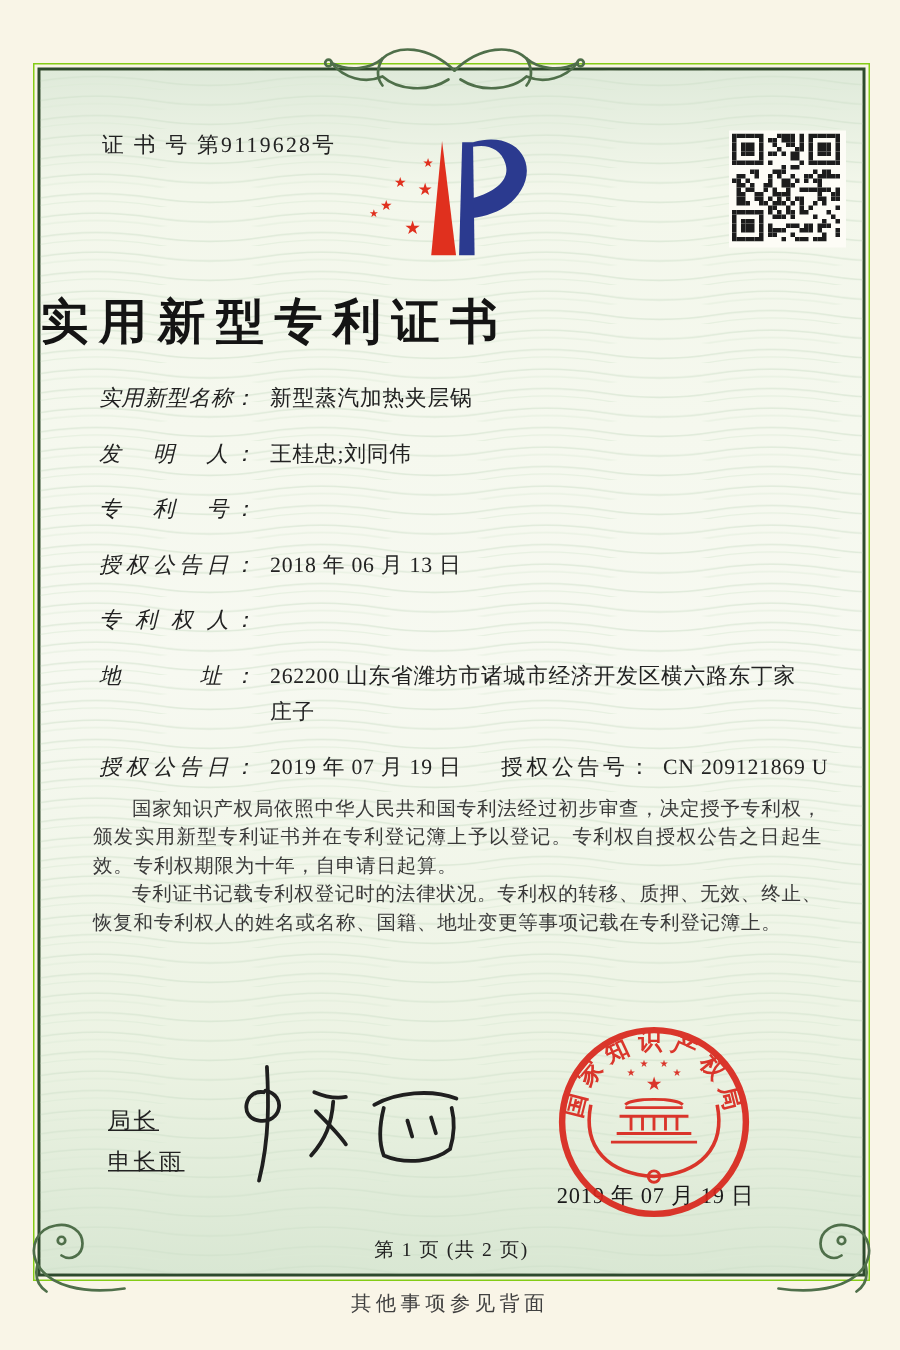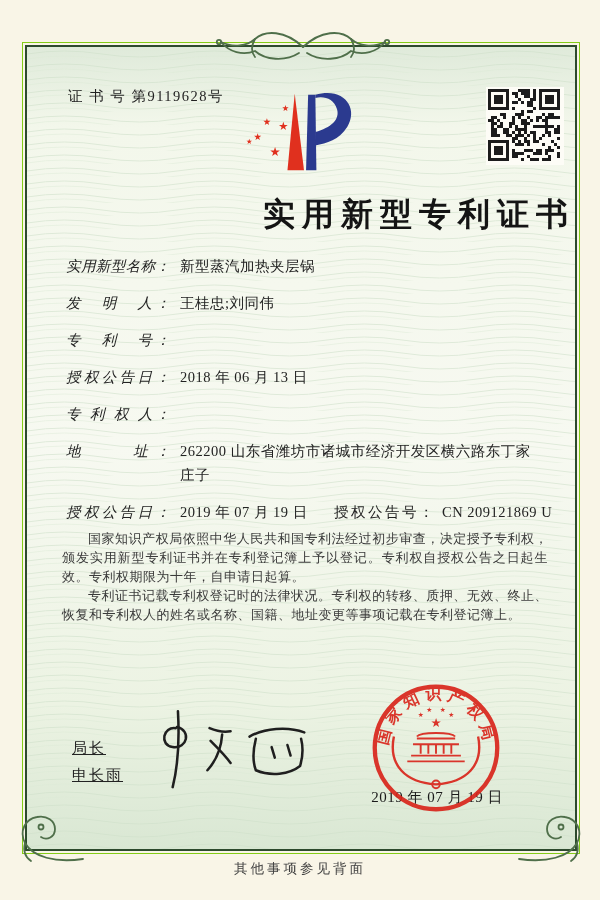--- a/index.html
+++ b/index.html
@@ -10,21 +10,21 @@
   .frame-inner{position:relative;width:100%;height:100%;box-sizing:border-box;
          border:2px solid #2d4a2d;
          background:linear-gradient(180deg,#dfeada 0%,#f3f7eb 10%,#f7f9f1 50%,#ecf3e3 82%,#d9e7d3 100%);}
   svg.waves{position:absolute;left:0;top:0;width:100%;height:100%;z-index:0;}
   .content{position:absolute;left:0;top:0;width:100%;height:100%;z-index:2;}
 
   .cert-no{position:absolute;left:41px;top:40px;font-size:14.5px;letter-spacing:1.5px;}
   .logo{position:absolute;left:213px;top:34px;width:128px;height:104px;}
   .qr-box{position:absolute;left:459px;top:40px;width:78px;height:78px;background:#fdfcf6;padding:2px;box-sizing:border-box;}
   .qr-box svg{display:block;width:72px;height:72px;}
-  .title{position:absolute;left:0;top:146px;width:100%;text-align:right;
+  .title{position:absolute;left:0;top:146px;width:100%;text-align:left;
          font-size:32px;font-weight:bold;letter-spacing:7px;color:#141414;}
 
   .fields{position:absolute;left:39px;top:207px;width:470px;}
   .frow{display:flex;margin-bottom:13px;font-size:14.5px;line-height:24px;}
   .flabel{display:inline-block;width:104px;flex:none;text-align:justify;text-align-last:justify;font-style:italic;}
   .fvalue{margin-left:10px;flex:1;letter-spacing:0.5px;}
   .fvalue.fixedw{flex:none;width:148px;}
   .glabel{display:inline-block;margin-left:6px;letter-spacing:2.5px;flex:none;}
   .gvalue{margin-left:6px;flex:none;letter-spacing:0.5px;}
 
@@ -436,20 +436,21 @@
             <path d="M50,60 L90,60"></path>
             <path d="M46,66 L94,66"></path>
             <path d="M54,66 L54,76 M62,66 L62,76 M70,66 L70,76 M78,66 L78,76 M86,66 L86,76"></path>
             <path d="M44,78 L96,78"></path>
             <path d="M40,84 L100,84"></path>
           </g>
           <path d="M26,58 C20,88 38,106 70,108 C102,106 120,88 114,58" fill="none" stroke="#d9261c" stroke-width="2.5"></path>
           <circle cx="70" cy="108" r="4" fill="none" stroke="#d9261c" stroke-width="2"></circle>
         </svg>
 
+        <div class="page-info">第 1 页 (共 2 页)</div>
       </div>
 
       <svg class="orn-top" viewBox="0 0 244 42" xmlns="http://www.w3.org/2000/svg">
         <g fill="none" stroke="#4f6f4a" stroke-width="1.8" stroke-linecap="round">
           <g>
             <path d="M122,22 C104,5 84,5 74,14 C66,21 52,23 40,17"></path>
             <path d="M40,17 C48,27 62,31 74,26 C84,35 104,37 118,28"></path>
             <path d="M74,14 C70,21 70,27 74,32"></path>
             <circle cx="38" cy="17" r="2.2"></circle>
           </g>

